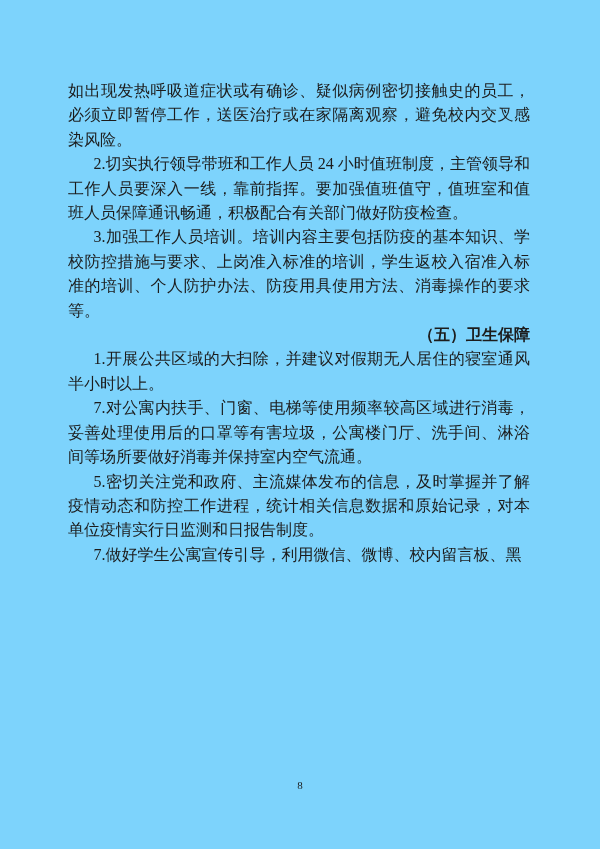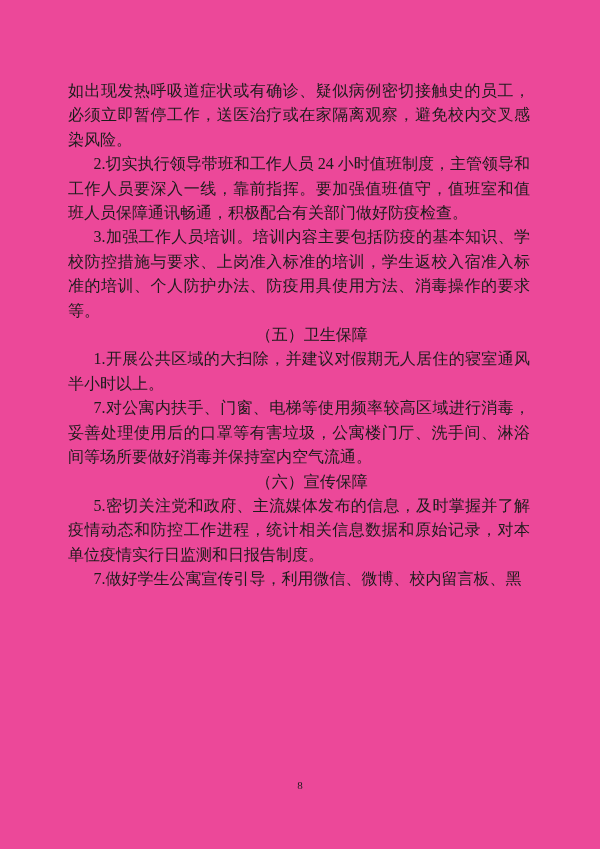--- a/index.html
+++ b/index.html
@@ -3,21 +3,21 @@
 <meta charset="utf-8">
 <style>
   * { margin: 0; padding: 0; box-sizing: border-box; }
   html, body { width: 600px; background: #ffffff; }
   body { font-family: "Liberation Serif", "DejaVu Serif", serif; }
 
   .page {
     position: relative;
     width: 600px;
     height: 849px;
-    background: #ec4899;
+    background: #7dd3fc;
     overflow: hidden;
   }
 
   .doc-body {
     position: absolute;
     top: 79px;
     left: 68px;
     right: 70px;
   }
 
@@ -29,22 +29,22 @@
     text-justify: inter-ideograph;
     text-indent: 1.6em;
     letter-spacing: 0;
   }
 
   .para.first-continuation {
     text-indent: 0;
   }
 
   .para.heading {
-    font-weight: normal;
-    text-align: center;
+    font-weight: bold;
+    text-align: right;
   }
 
   .page-number {
     position: absolute;
     top: 779px;
     left: 0;
     width: 100%;
     text-align: center;
     font-size: 11px;
     color: #1c1c1c;
@@ -54,18 +54,17 @@
 <body>
 
 <div class="page">
   <div class="doc-body">
     <p class="para first-continuation">如出现发热呼吸道症状或有确诊、疑似病例密切接触史的员工，必须立即暂停工作，送医治疗或在家隔离观察，避免校内交叉感染风险。</p>
     <p class="para">2.切实执行领导带班和工作人员 24 小时值班制度，主管领导和工作人员要深入一线，靠前指挥。要加强值班值守，值班室和值班人员保障通讯畅通，积极配合有关部门做好防疫检查。</p>
     <p class="para">3.加强工作人员培训。培训内容主要包括防疫的基本知识、学校防控措施与要求、上岗准入标准的培训，学生返校入宿准入标准的培训、个人防护办法、防疫用具使用方法、消毒操作的要求等。</p>
     <p class="para heading">（五）卫生保障</p>
     <p class="para">1.开展公共区域的大扫除，并建议对假期无人居住的寝室通风半小时以上。</p>
     <p class="para">7.对公寓内扶手、门窗、电梯等使用频率较高区域进行消毒，妥善处理使用后的口罩等有害垃圾，公寓楼门厅、洗手间、淋浴间等场所要做好消毒并保持室内空气流通。</p>
-    <p class="para heading">（六）宣传保障</p>
     <p class="para">5.密切关注党和政府、主流媒体发布的信息，及时掌握并了解疫情动态和防控工作进程，统计相关信息数据和原始记录，对本单位疫情实行日监测和日报告制度。</p>
     <p class="para">7.做好学生公寓宣传引导，利用微信、微博、校内留言板、黑</p>
   </div>
   <div class="page-number">8</div>
 </div>
 
 </body></html>

